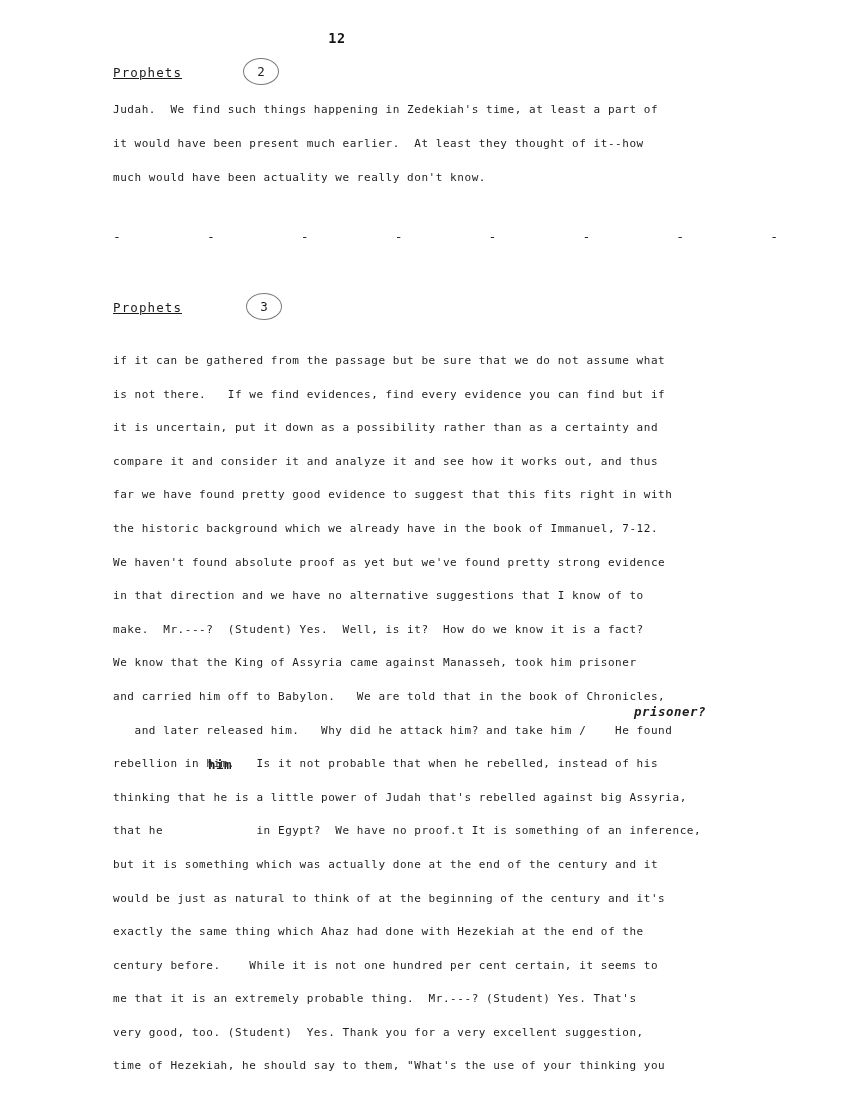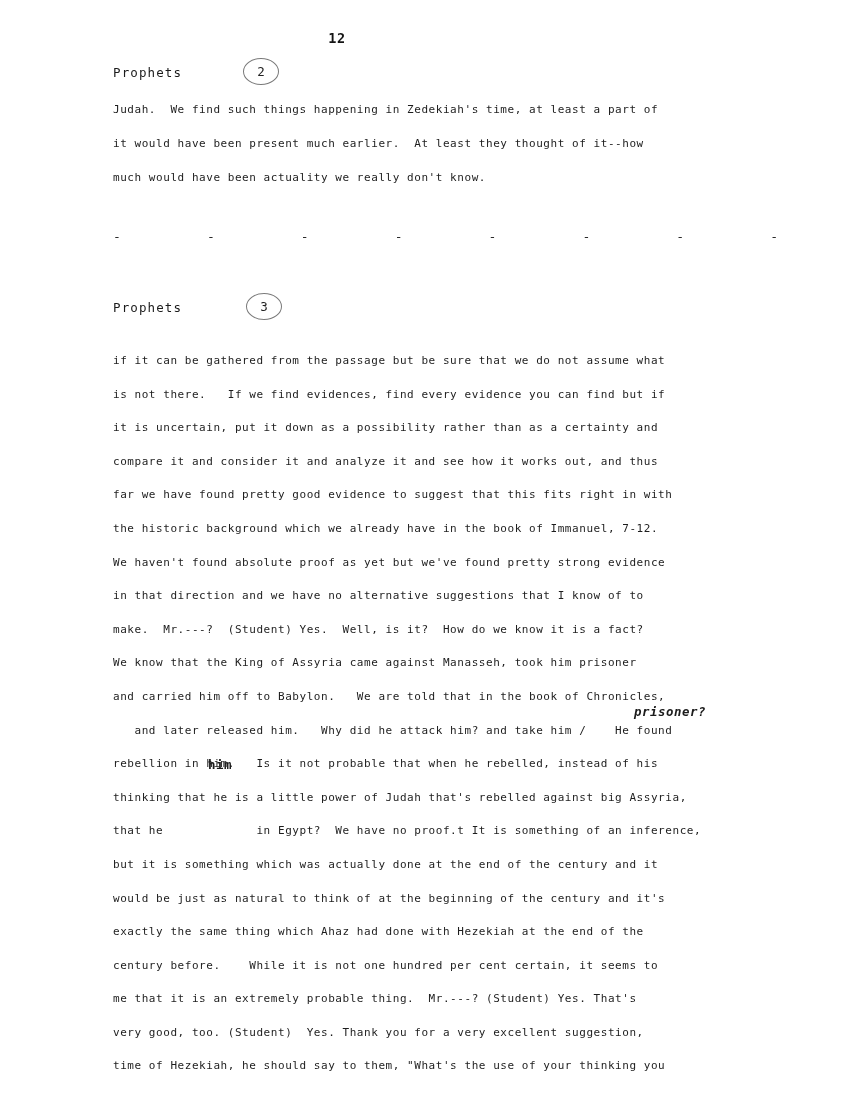--- a/index.html
+++ b/index.html
@@ -30,20 +30,21 @@
     font-size: 13.5px;
     font-weight: bold;
     letter-spacing: 0.5px;
     color: #141414;
   }
   .section-label {
     position: absolute;
     font-size: 12.5px;
     letter-spacing: 1.1px;
     color: #1b1b1b;
+    text-decoration: underline;
   }
   .circle-num {
     position: absolute;
     width: 34px;
     height: 25px;
     border: 1px solid #7a7a7a;
     border-radius: 50%;
     font-size: 12.5px;
     text-align: center;
     line-height: 25px;

